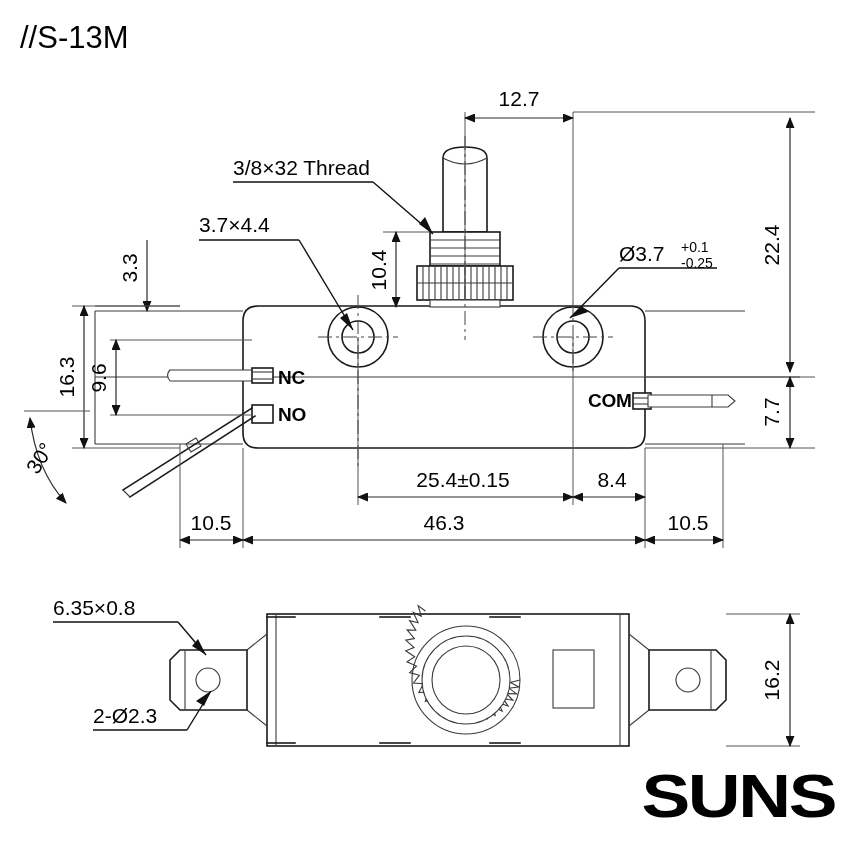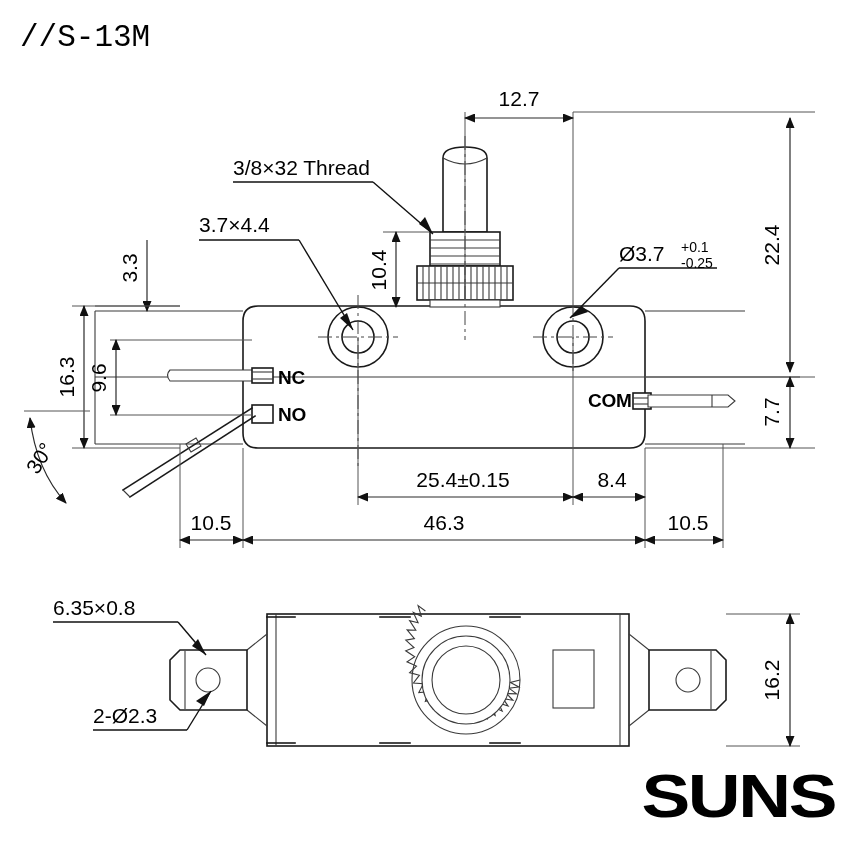--- a/index.html
+++ b/index.html
@@ -45,21 +45,21 @@
   text.small { font-size: 14px; }
   text.term { font-size: 19px; font-weight: bold; letter-spacing: -0.3px; }
   .title-txt {
     position: absolute;
     left: 20px;
     top: 20px;
     font-size: 31px;
     font-weight: 500;
     letter-spacing: 0px;
     color: #000;
-    font-family: Liberation Mono, monospace;
+    font-family: Liberation Sans, sans-serif;
     white-space: nowrap;
   }
   .brand {
     position: absolute;
     right: 14px;
     bottom: 22px;
     font-size: 62px;
     font-weight: bold;
     color: #000;
     font-family: "Liberation Sans", sans-serif;

